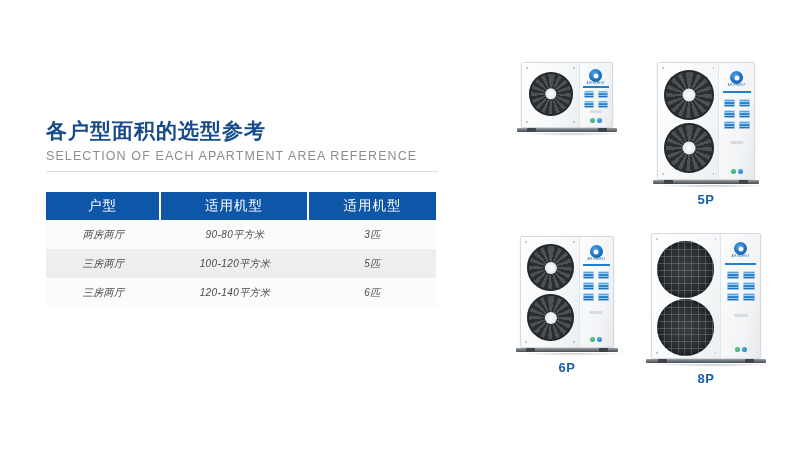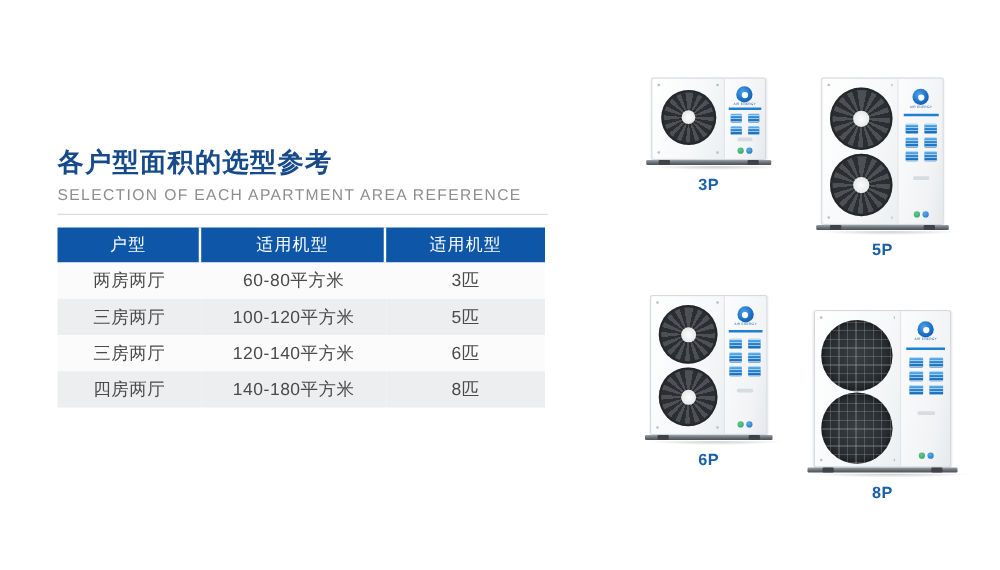--- a/index.html
+++ b/index.html
@@ -46,45 +46,46 @@
 
   .title-rule {
     margin-top: 8px;
     width: 392px;
     height: 1px;
     background: #dcdcdc;
   }
 
   
   .table {
-    margin-top: 10px;
+    margin-top: 20px;
     width: 390px;
     border-collapse: separate;
     border-spacing: 0;
     table-layout: fixed;
   }
 
   .table th {
     background: #0e56a8;
     color: #ffffff;
     font-size: 13.5px;
     font-weight: normal;
     letter-spacing: 1px;
     height: 28px;
     text-align: center;
     border-right: 2px solid #ffffff;
   }
   .table th:last-child { border-right: none; }
 
   .table td {
-    font-size: 14px;
+    font-size: 10px;
     color: #4a4a4a;
     height: 29px;
     text-align: center;
     letter-spacing: 0.4px;
+    font-style: italic;
   }
 
   .table tr.row-alt td { background: #eceeef; }
   .table tr.row-base td { background: #fbfbfb; }
 
   .col-a { width: 115px; }
   .col-b { width: 148px; }
   .col-c { width: 127px; }
 
   .note {
@@ -105,21 +106,21 @@
   }
 
   .unit-cell {
     position: absolute;
     text-align: center;
   }
 
   .cell-3p { left: 6px;   top: 0px;   width: 130px; }
   .cell-5p { left: 140px; top: 0px;   width: 140px; }
   .cell-6p { left: 6px;   top: 174px; width: 130px; }
-  .cell-8p { left: 140px; top: 186px; width: 140px; }
+  .cell-8p { left: 140px; top: 171px; width: 140px; }
 
   .unit-label {
     font-size: 13px;
     font-weight: bold;
     color: #1a5fa8;
     letter-spacing: 0.5px;
     margin-top: 4px;
   }
 
   
@@ -337,38 +338,33 @@
       <thead>
         <tr>
           <th>户型</th>
           <th>适用机型</th>
           <th>适用机型</th>
         </tr>
       </thead>
       <tbody>
         <tr class="row-base">
           <td>两房两厅</td>
-          <td>60-80平方米</td>
+          <td>90-80平方米</td>
           <td>3匹</td>
         </tr>
         <tr class="row-alt">
           <td>三房两厅</td>
           <td>100-120平方米</td>
           <td>5匹</td>
         </tr>
         <tr class="row-base">
           <td>三房两厅</td>
           <td>120-140平方米</td>
           <td>6匹</td>
         </tr>
-        <tr class="row-alt">
-          <td>四房两厅</td>
-          <td>140-180平方米</td>
-          <td>8匹</td>
-        </tr>
       </tbody>
     </table>
 
   </div>
 
   <div class="products">
 
     <div class="unit-cell cell-3p">
       <div class="machine-wrap" style="width:92px;">
         <div class="machine" style="width:92px;height:66px;">
@@ -397,21 +393,20 @@
               <span class="eco-dot blue"></span>
             </div>
           </div>
         </div>
         <div class="base-rail" style="width:100px;margin-left:-4px;">
           <span class="base-foot" style="left:10px;"></span>
           <span class="base-foot" style="right:10px;"></span>
         </div>
         <div class="base-shadow" style="width:104px;"></div>
       </div>
-      <div class="unit-label">3P</div>
     </div>
 
     <div class="unit-cell cell-5p">
       <div class="machine-wrap" style="width:98px;">
         <div class="machine" style="width:98px;height:118px;">
           <div class="fan-area">
             <span class="screw" style="left:4px;top:4px;"></span>
             <span class="screw" style="right:4px;top:4px;"></span>
             <span class="screw" style="left:4px;bottom:4px;"></span>
             <span class="screw" style="right:4px;bottom:4px;"></span>

